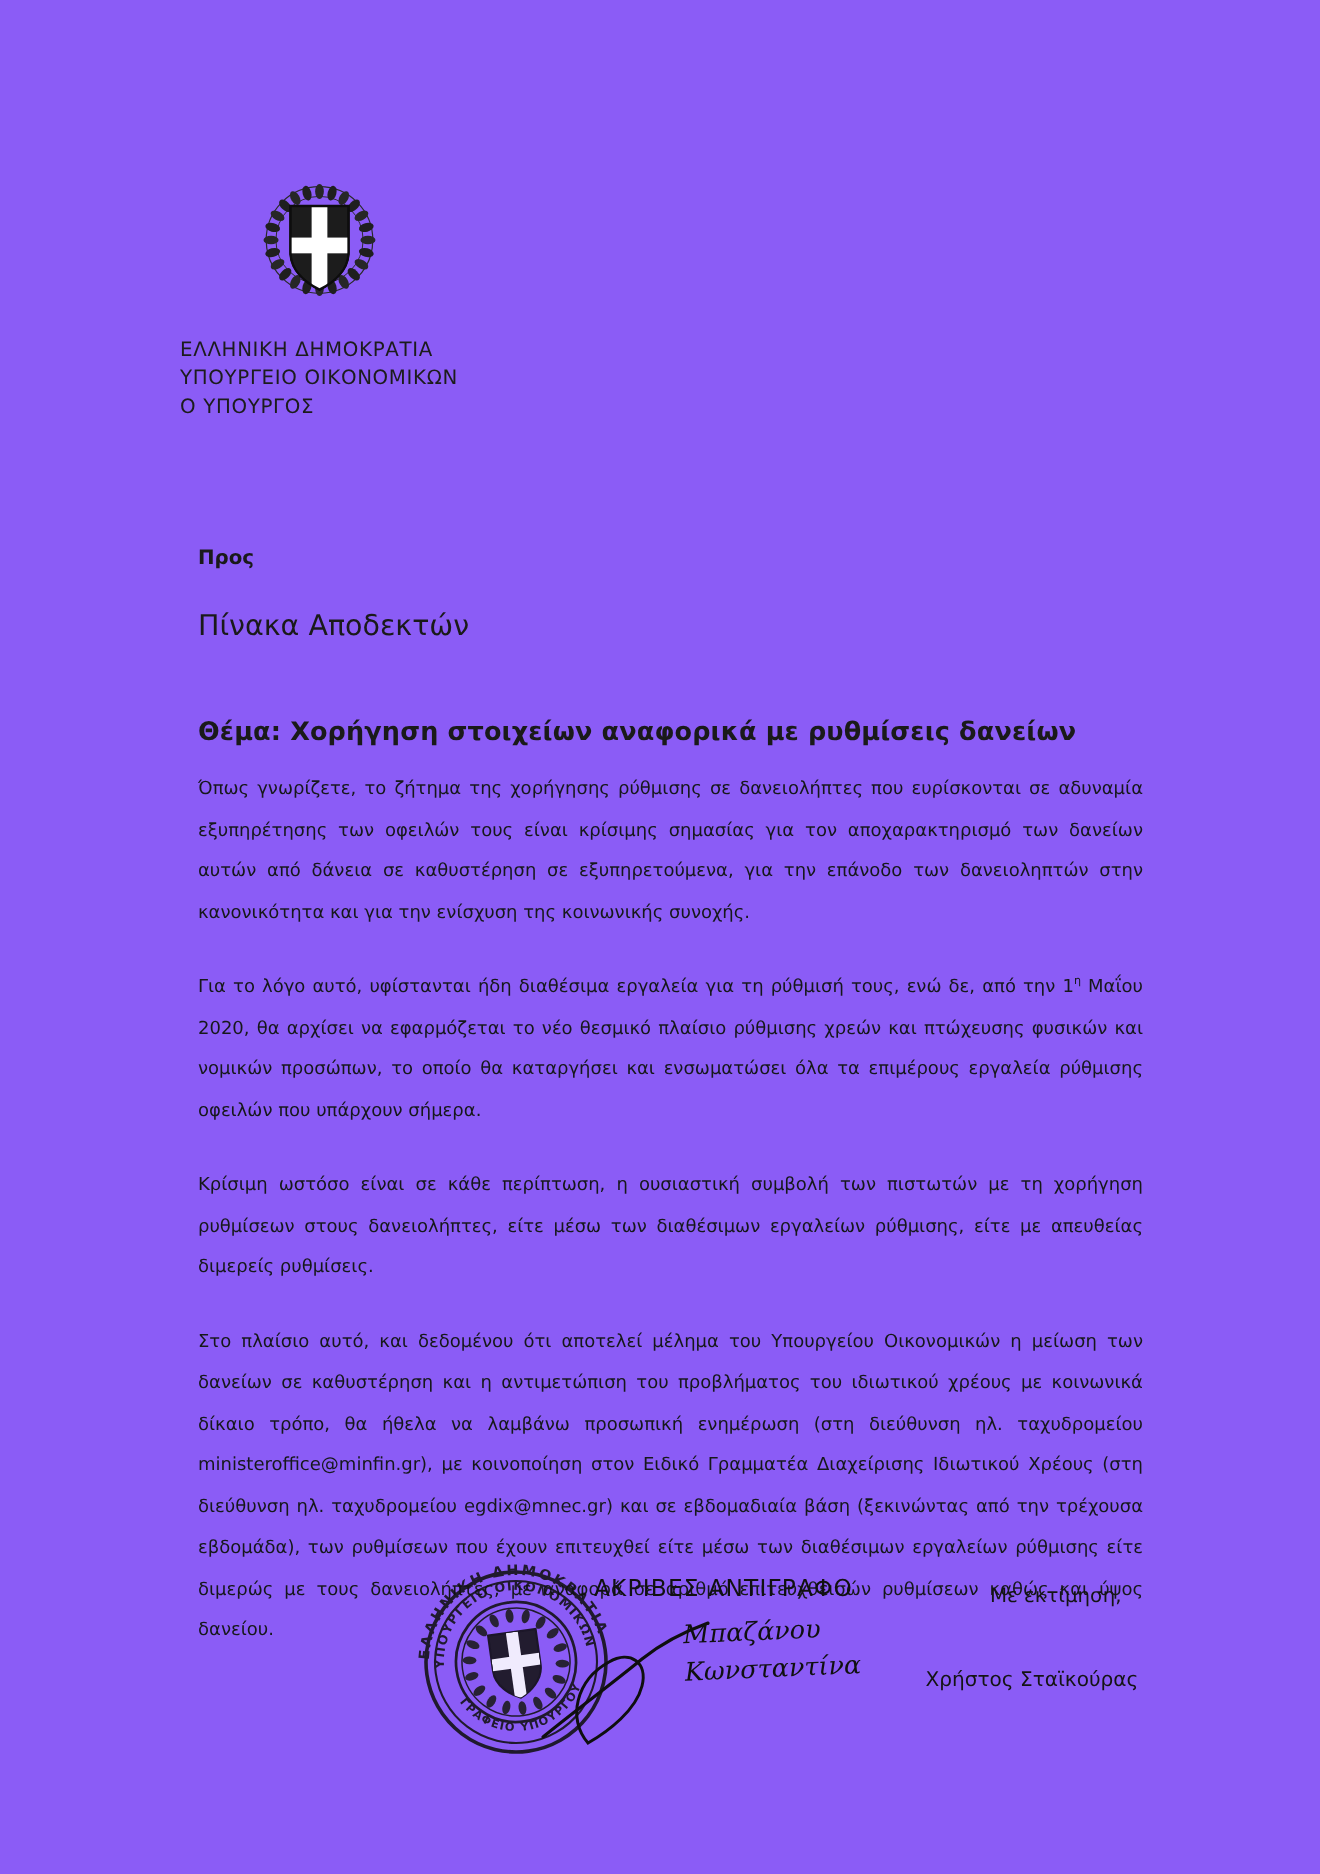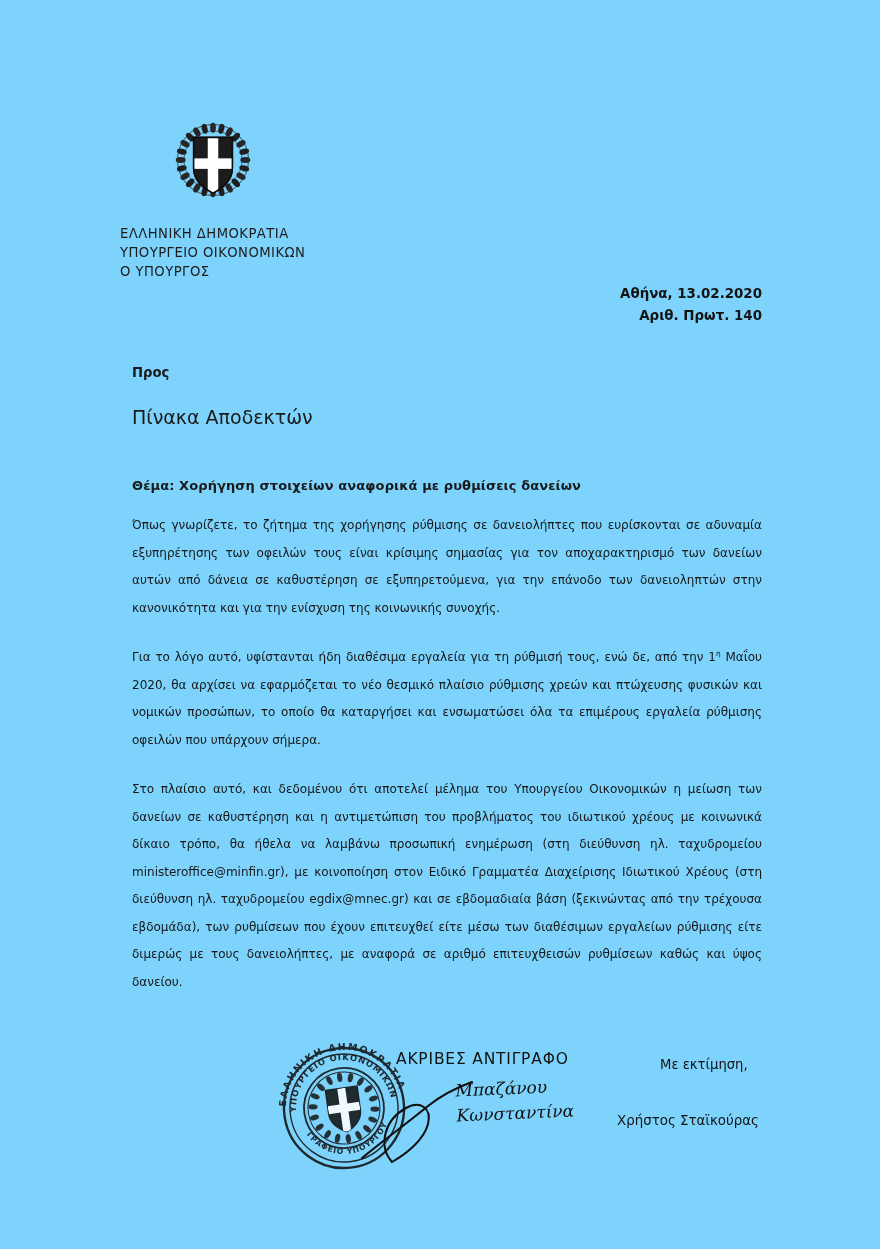--- a/index.html
+++ b/index.html
@@ -14,21 +14,21 @@
     height: 1249px;
     position: relative;
     font-family: "DejaVu Sans", "Liberation Sans", sans-serif;
     color: #1a1a1a;
     overflow: hidden;
   }
 
   .page {
     position: absolute;
     inset: 0;
-    background: #7dd3fc;
+    background: #8b5cf6;
   }
 
   
   .letterhead {
     position: absolute;
     left: 120px;
     top: 118px;
     width: 460px;
   }
   .emblem-wrap {
@@ -78,21 +78,21 @@
   .recipient-value {
     font-weight: 400;
     font-size: 19px;
   }
 
   
   .subject {
     position: absolute;
     left: 132px;
     top: 478px;
-    font-size: 13px;
+    font-size: 17px;
     font-weight: 700;
     letter-spacing: 0.1px;
   }
 
   
   .body-copy {
     position: absolute;
     left: 132px;
     top: 512px;
     width: 630px;
@@ -304,38 +304,35 @@
       </svg>
     </div>
 
     <div class="org-lines">
       <div>ΕΛΛΗΝΙΚΗ ΔΗΜΟΚΡΑΤΙΑ</div>
       <div>ΥΠΟΥΡΓΕΙΟ ΟΙΚΟΝΟΜΙΚΩΝ</div>
       <div>Ο ΥΠΟΥΡΓΟΣ</div>
     </div>
   </div>
 
-  <div class="date-block">
-    <div>Αθήνα,  13.02.2020</div>
-    <div>Αριθ. Πρωτ. 140</div>
-  </div>
 
   <div class="recipient">
     <div class="recipient-heading">Προς</div>
     <div class="recipient-value">Πίνακα Αποδεκτών</div>
   </div>
 
   <div class="subject">Θέμα: Χορήγηση στοιχείων αναφορικά με ρυθμίσεις δανείων</div>
 
   <div class="body-copy">
 
     <p>Όπως γνωρίζετε, το ζήτημα της χορήγησης ρύθμισης σε δανειολήπτες που ευρίσκονται σε αδυναμία εξυπηρέτησης των οφειλών τους είναι κρίσιμης σημασίας για τον αποχαρακτηρισμό των δανείων αυτών από δάνεια σε καθυστέρηση σε εξυπηρετούμενα, για την επάνοδο των δανειοληπτών στην κανονικότητα και για την ενίσχυση της κοινωνικής συνοχής.</p>
 
     <p><span>Για το λόγο αυτό, υφίστανται ήδη διαθέσιμα εργαλεία για τη ρύθμισή τους, ενώ δε, από την 1</span><sup>η</sup><span> Μαΐου 2020, θα αρχίσει να εφαρμόζεται το νέο θεσμικό πλαίσιο ρύθμισης χρεών και πτώχευσης φυσικών και νομικών προσώπων, το οποίο θα καταργήσει και ενσωματώσει όλα τα επιμέρους εργαλεία ρύθμισης οφειλών που υπάρχουν σήμερα.</span></p>
 
+    <p>Κρίσιμη ωστόσο είναι σε κάθε περίπτωση, η ουσιαστική συμβολή των πιστωτών με τη χορήγηση ρυθμίσεων στους δανειολήπτες, είτε μέσω των διαθέσιμων εργαλείων ρύθμισης, είτε με απευθείας διμερείς ρυθμίσεις.</p>
 
     <p><span>Στο πλαίσιο αυτό, και δεδομένου ότι αποτελεί μέλημα του Υπουργείου Οικονομικών η μείωση των δανείων σε καθυστέρηση και η αντιμετώπιση του προβλήματος του ιδιωτικού χρέους με κοινωνικά δίκαιο τρόπο, θα ήθελα να λαμβάνω προσωπική ενημέρωση (στη διεύθυνση ηλ. ταχυδρομείου </span><span class="email-link">ministeroffice@minfin.gr</span><span>), με κοινοποίηση στον Ειδικό Γραμματέα Διαχείρισης Ιδιωτικού Χρέους (στη διεύθυνση ηλ. ταχυδρομείου </span><span class="email-link">egdix@mnec.gr</span><span>) και σε εβδομαδιαία βάση (ξεκινώντας από την τρέχουσα εβδομάδα), των ρυθμίσεων που έχουν επιτευχθεί είτε μέσω των διαθέσιμων εργαλείων ρύθμισης είτε διμερώς με τους δανειολήπτες, με αναφορά σε αριθμό επιτευχθεισών ρυθμίσεων καθώς και ύψος δανείου.</span></p>
   </div>
 
   <div class="cert-area">
 
     <div class="stamp">
       <svg viewBox="0 0 152 152" width="152" height="152" xmlns="http://www.w3.org/2000/svg" aria-hidden="true">
         <defs>
           <path id="arcTop" d="M 18,76 A 58,58 0 0 1 134,76"></path>

